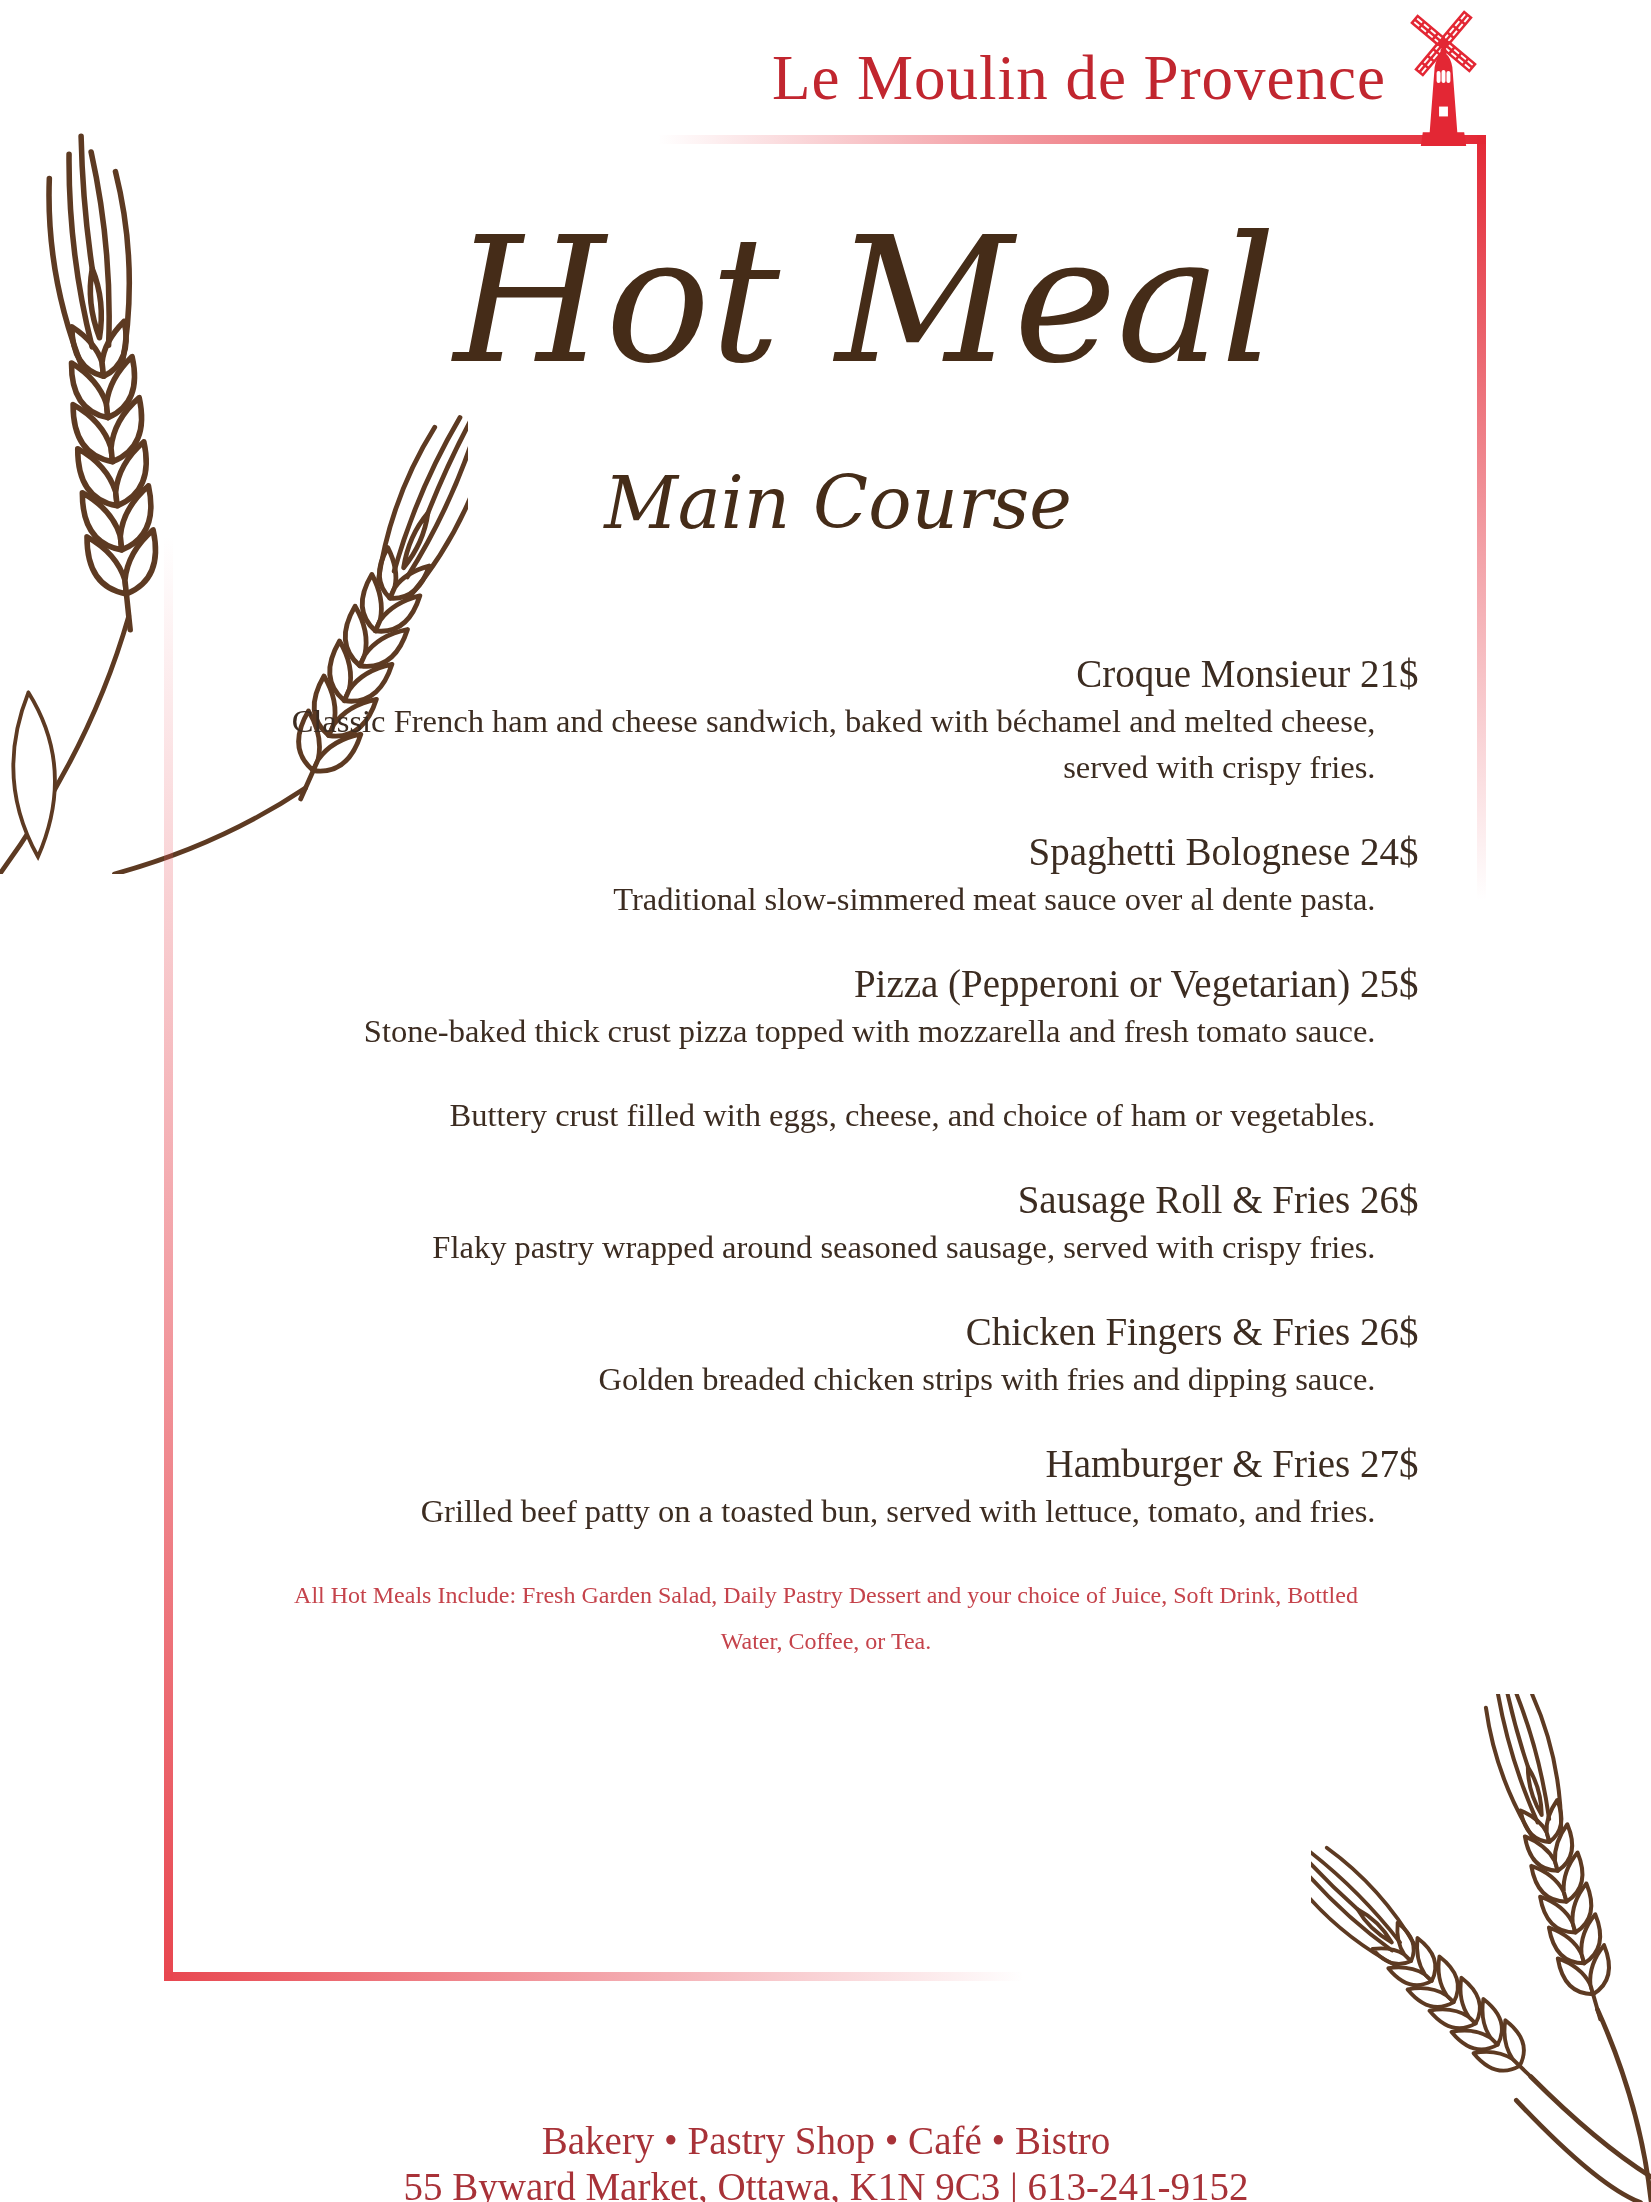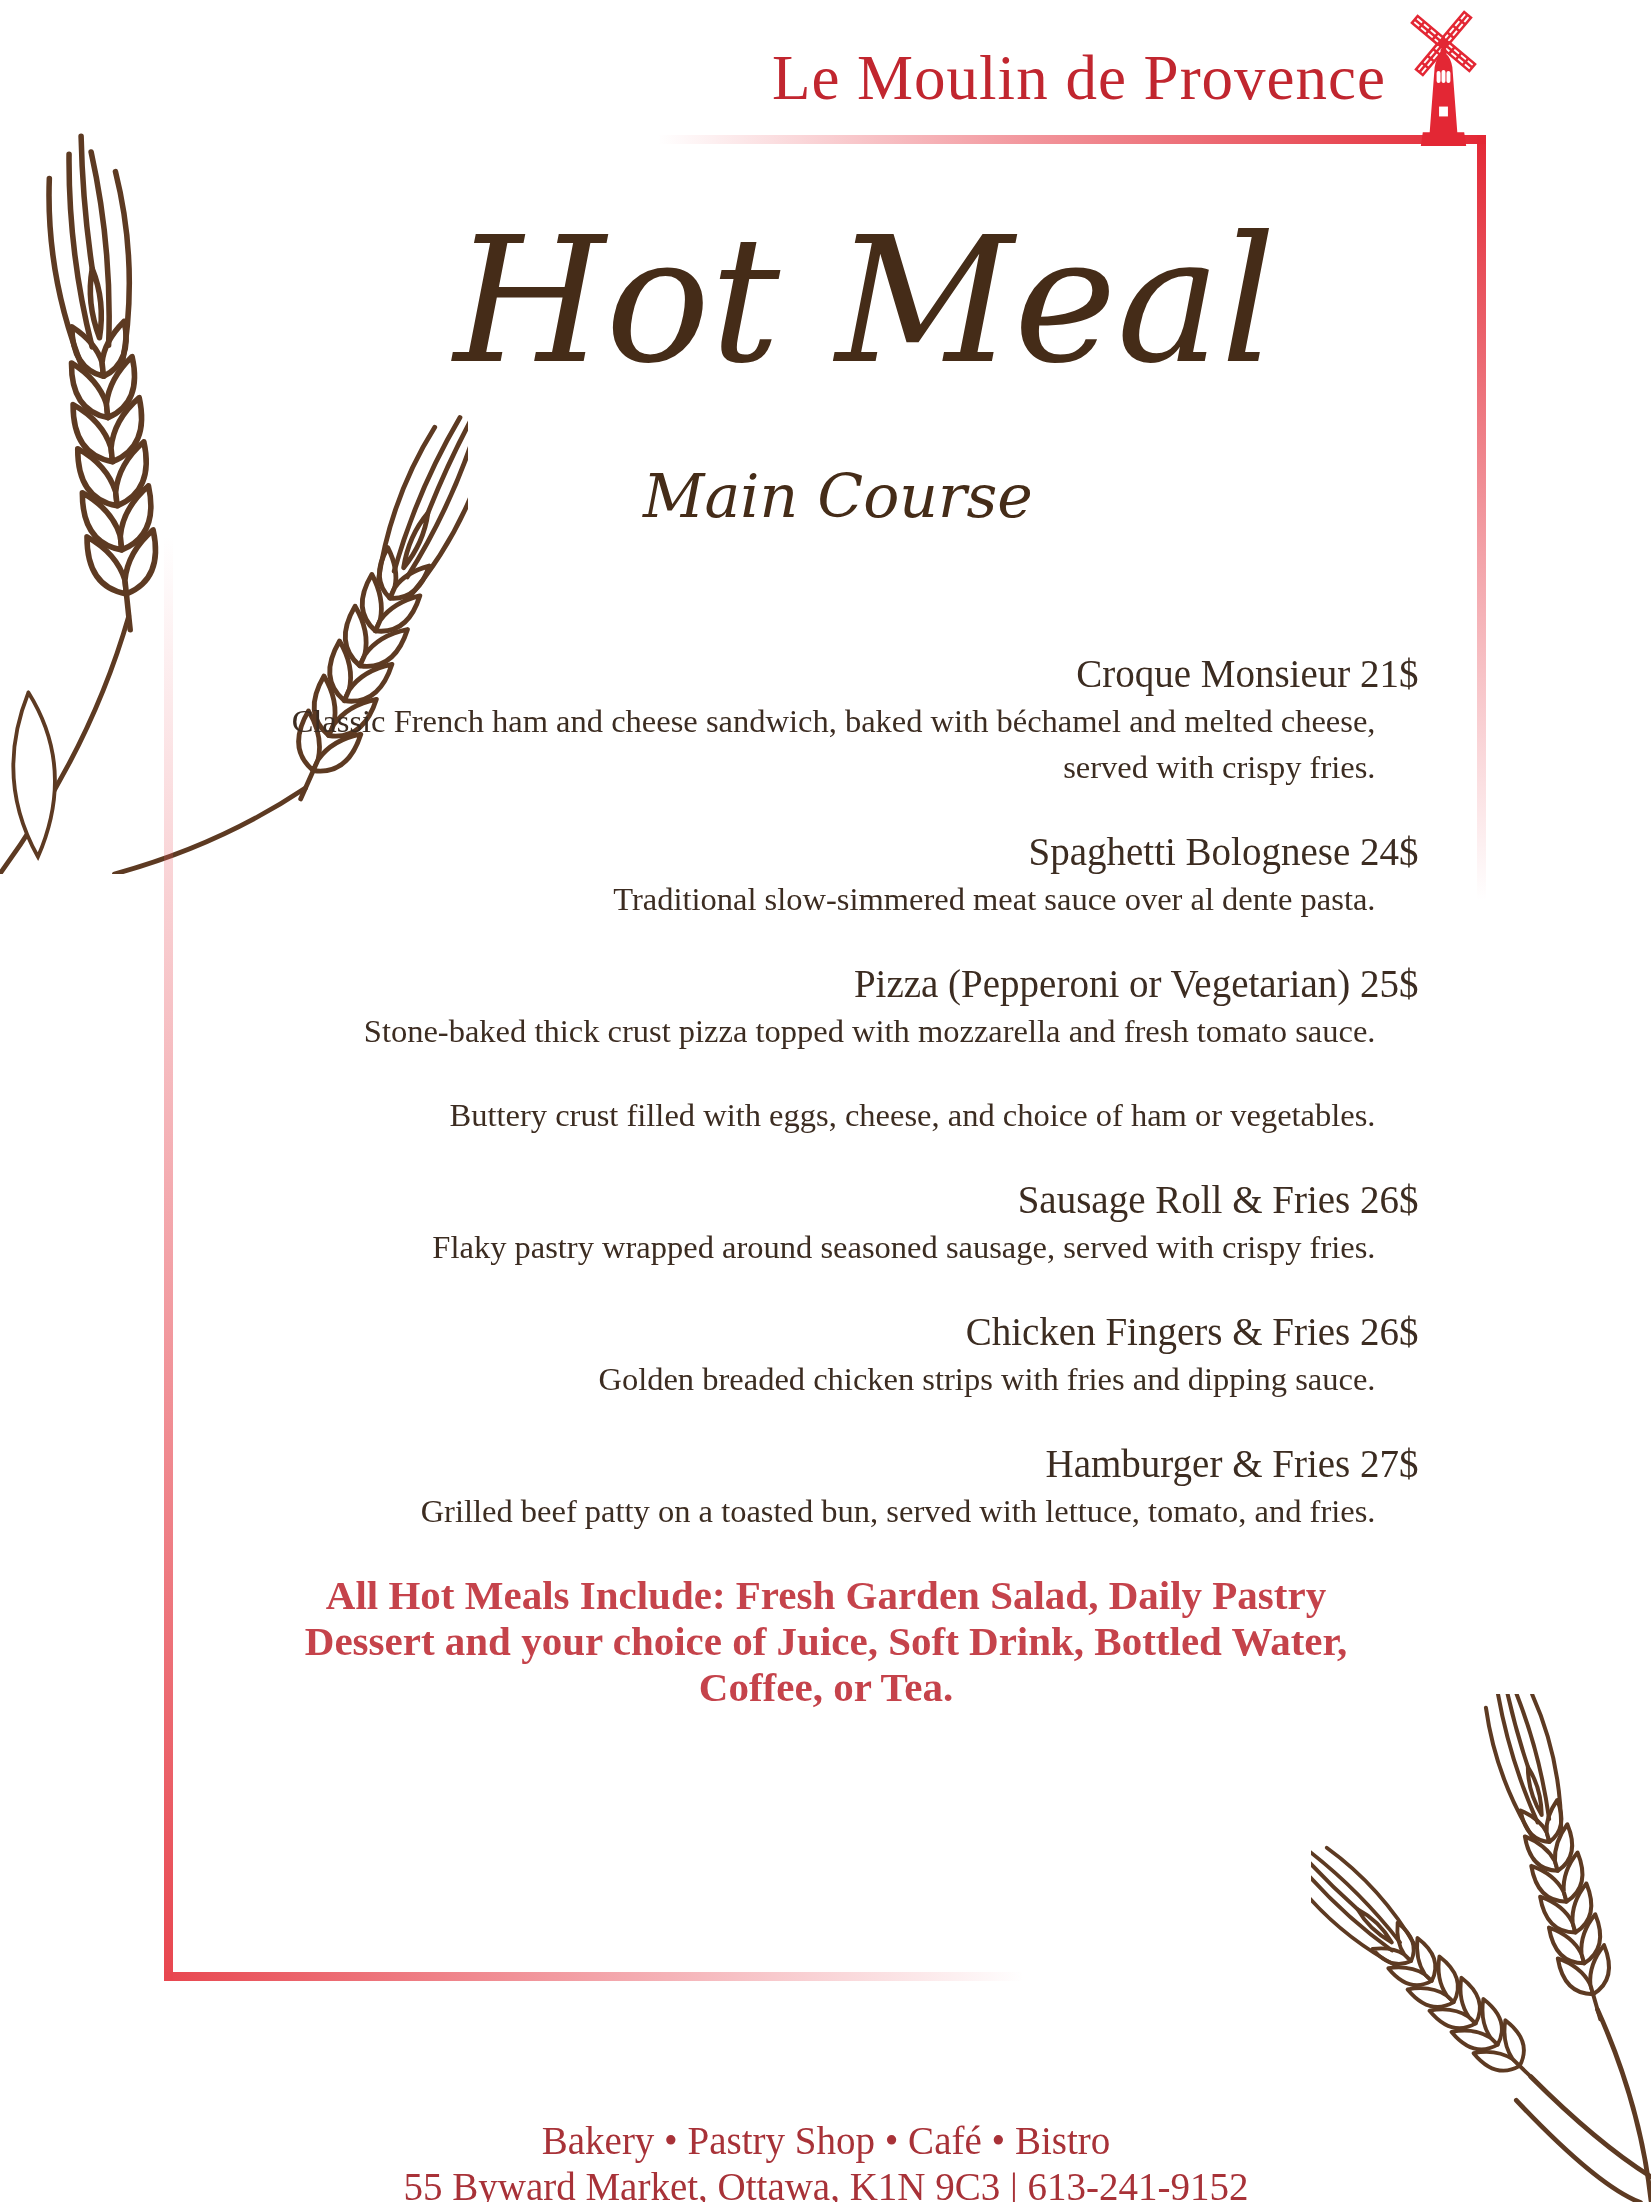--- a/index.html
+++ b/index.html
@@ -41,35 +41,35 @@
   .script-title{
     position:absolute;top:170px;left:0;width:100%;
     padding-left:78px;box-sizing:border-box;
     text-align:center;font-family:"DejaVu Serif", serif;font-style:italic;
     font-size:174px;line-height:1.5;color:#452c18;white-space:nowrap;
   }
   .script-subtitle{
     position:absolute;top:457px;left:0;width:100%;
     padding-left:24px;box-sizing:border-box;
     text-align:center;font-family:"DejaVu Serif", serif;font-style:italic;
-    font-size:60px;line-height:1.3;color:#452c18;white-space:nowrap;
+    font-size:72px;line-height:1.3;color:#452c18;white-space:nowrap;
   }
 
   
   .menu{
     position:absolute;top:650px;left:50%;transform:translateX(-50%);
     width:1185px;text-align:center;color:#3c2c21;
   }
   .item{margin:0 0 38px 0;text-align:right;}
   .item-title{font-size:39px;line-height:48px;}
   .item-desc{font-size:32.5px;line-height:46px;max-width:1099px;margin:0 auto;}
 
   .note{
-    font-size:41px;line-height:46px;color:#c5434b;
-    max-width:1099px;margin:5.7px auto 0 auto;font-weight:bold;
+    font-size:24px;line-height:46px;color:#c5434b;
+    max-width:1099px;margin:5.7px auto 0 auto;
   }
 
   
   .footer{
     position:absolute;top:2118px;left:0;width:100%;
     text-align:center;color:#a83238;font-size:39px;line-height:46px;
   }
 
   
   .wheat-top-left{position:absolute;left:-29px;top:81px;}

